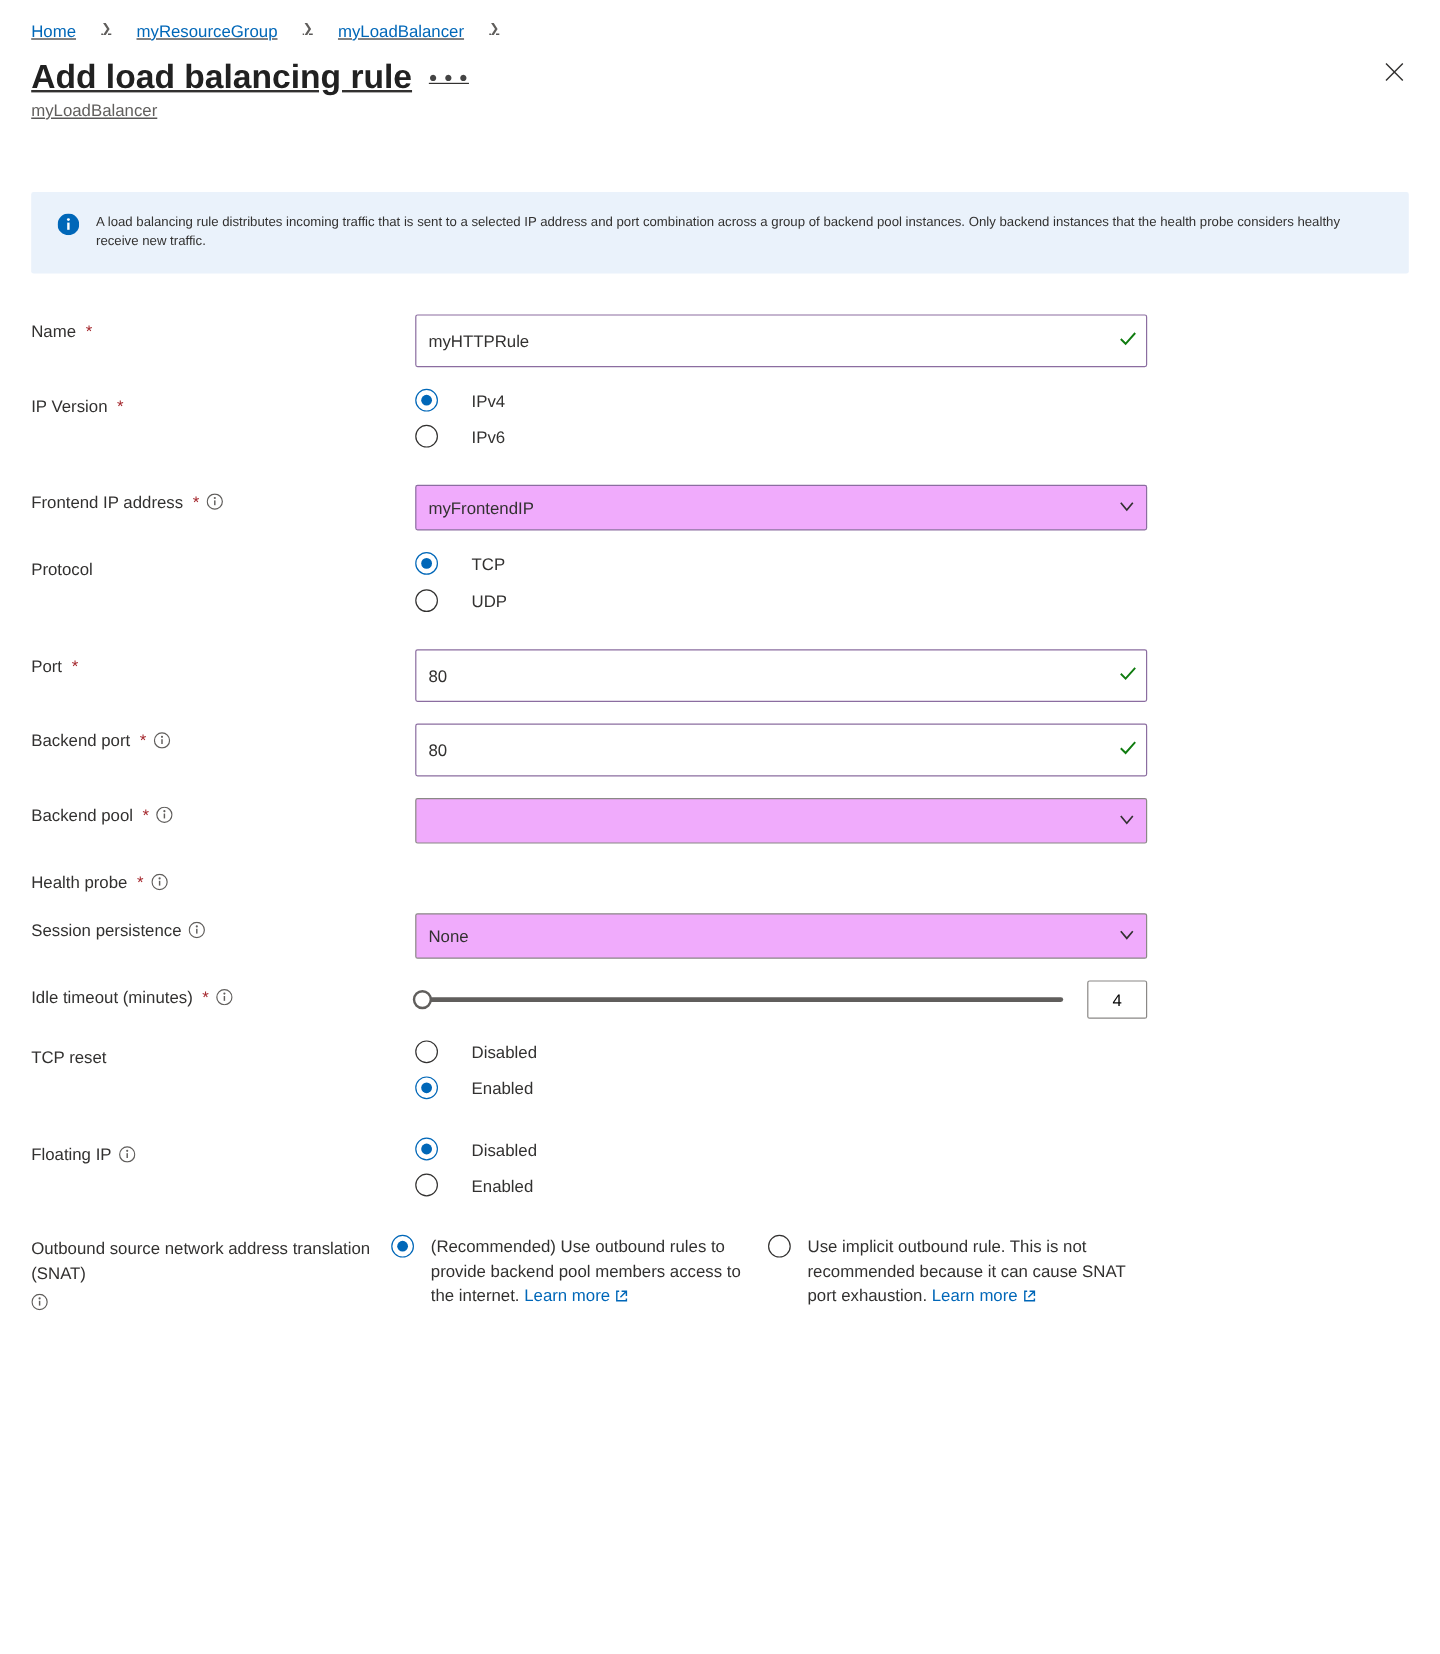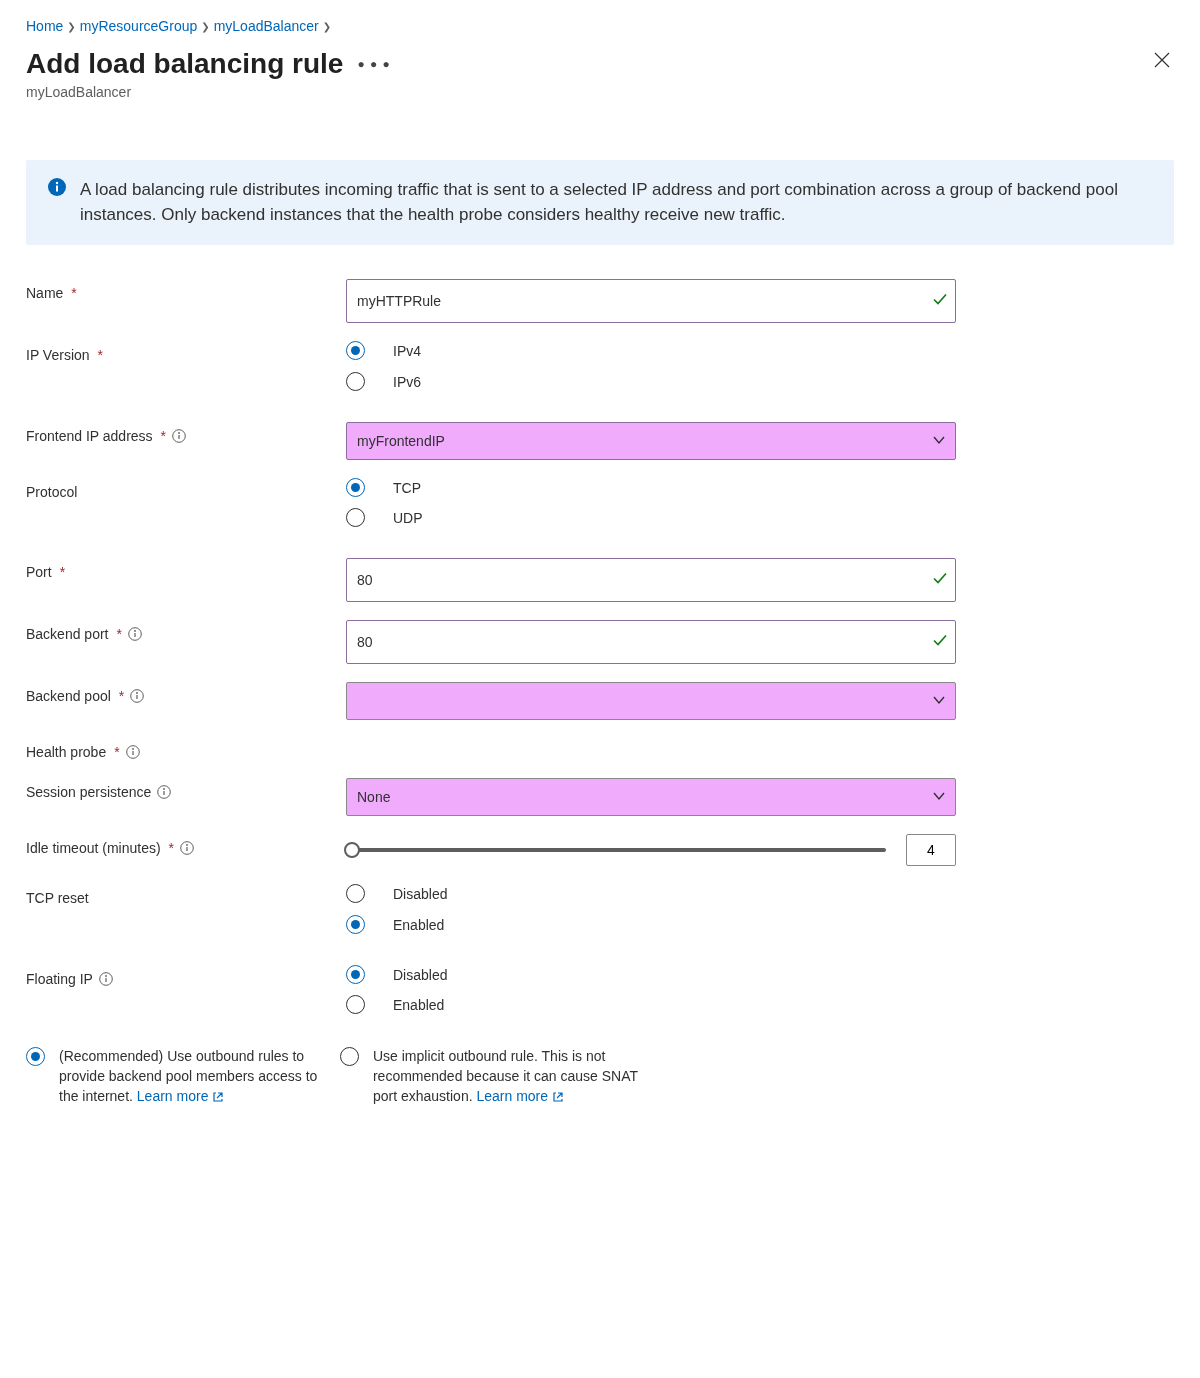--- a/index.html
+++ b/index.html
@@ -1,31 +1,31 @@
 <!DOCTYPE html>
 <html><head>
 <meta charset="utf-8">
 <style>
   * { box-sizing: border-box; margin: 0; padding: 0; }
   html, body { font-family: 'Segoe UI', -apple-system, BlinkMacSystemFont, sans-serif; font-size: 14px; color: #323130; background: #fff; }
   body { width: 1200px; }
   .page { padding: 16px 26px 60px 26px; }
-  .breadcrumb { display: flex; align-items: center; gap: 0; padding: 2px 0 14px 0; font-size: 14px; }
+  .breadcrumb { display: flex; align-items: flex-start; gap: 17px; padding: 2px 0 14px 0; font-size: 14px; text-decoration: underline; }
   .breadcrumb a { color: #0067b8; text-decoration: none; cursor: pointer; }
   .breadcrumb .sep { color: #605e5c; font-size: 10px; padding: 0 4px; }
-  .header-row { display: flex; align-items: flex-start; justify-content: space-between; }
+  .header-row { display: flex; align-items: flex-start; justify-content: space-between; text-decoration: underline; }
   .title-block { display: flex; flex-direction: column; }
   .title-line { display: flex; align-items: center; gap: 14px; }
   h1 { font-size: 28px; font-weight: 600; color: #212121; }
   .ellipsis-icon { color: #444; font-size: 12px; letter-spacing: 1px; cursor: pointer; }
   .subtitle { font-size: 14px; color: #605e5c; margin-top: 4px; }
   .close-icon { font-size: 16px; color: #323130; cursor: pointer; padding: 4px; line-height: 1; }
   .info-bar { background: #eaf2fb; border-radius: 2px; padding: 18px 22px; margin-top: 60px; display: flex; gap: 14px; align-items: flex-start; }
   .info-icon-wrap { flex-shrink: 0; }
-  .info-text { color: #323130; line-height: 1.45; font-size: 17px; }
+  .info-text { color: #323130; line-height: 1.45; font-size: 11px; }
   .form { margin-top: 34px; }
   .row { display: flex; align-items: flex-start; margin-bottom: 18px; }
   .row.snat-row { margin-bottom: 10px; align-items: flex-start; }
   .label-col { width: 320px; flex-shrink: 0; display: flex; align-items: center; gap: 6px; padding-top: 6px; font-size: 14px; color: #323130; }
   .label-col.multiline { padding-top: 2px; line-height: 1.5; max-width: 300px; flex-wrap: wrap; }
   .req { color: #a4262c; margin-left: 2px; }
   .info-circle { display: inline-flex; }
   .field-col { flex: 1; max-width: 610px; }
   .field-col-radio { flex: 1; display: flex; flex-direction: column; gap: 10px; }
   .field-col-snat { flex: 1; max-width: 618px; display: flex; gap: 18px; }
@@ -321,20 +321,30 @@
           <span class="radio-label">Disabled</span>
         </label>
         <label class="radio-item">
           <span class="radio-outer"></span>
           <span class="radio-label">Enabled</span>
         </label>
       </div>
     </div>
 
     <div class="row snat-row gap-top">
+      <div class="label-col multiline">
+        <span>Outbound source network address translation (SNAT)</span>
+        <span class="info-circle">
+            <svg width="14" height="14" viewBox="0 0 14 14">
+              <circle cx="7" cy="7" r="6.3" stroke="#605e5c" stroke-width="1" fill="none"></circle>
+              <rect x="6.4" y="6" width="1.2" height="4" fill="#605e5c"></rect>
+              <circle cx="7" cy="4" r="0.9" fill="#605e5c"></circle>
+            </svg>
+          </span>
+      </div>
       <div class="field-col-snat">
         <div class="snat-item">
           <span class="radio-outer selected">
               <span class="radio-dot"></span>
             </span>
           <span class="radio-label">
             <span>(Recommended) Use outbound rules to provide backend pool members access to the internet. </span><a class="link"><span>Learn more</span><span class="ext-link-icon"><svg width="12" height="12" viewBox="0 0 12 12">
                     <path d="M4 2 H2 V10 H10 V8 M6 2 H10 V6 M10 2 L5 7" stroke="#0067b8" stroke-width="1.2" fill="none"></path>
                   </svg></span></a>
           </span>

